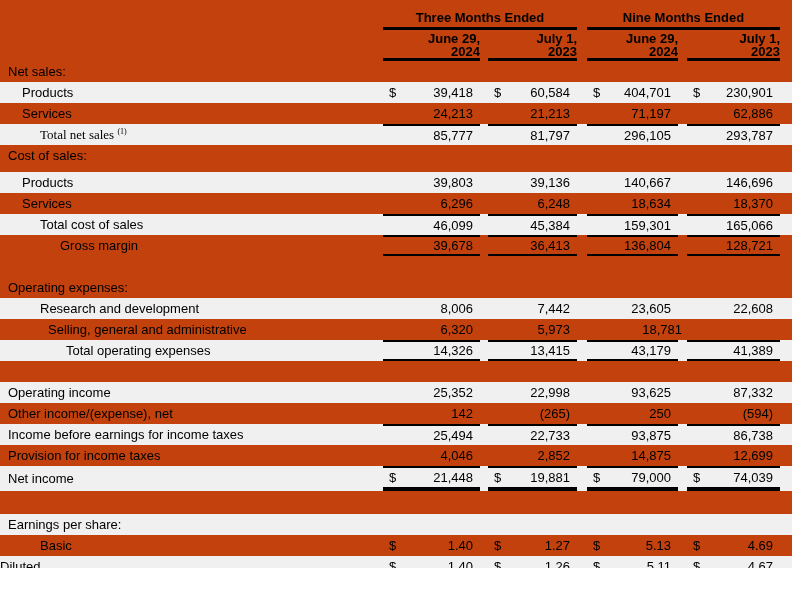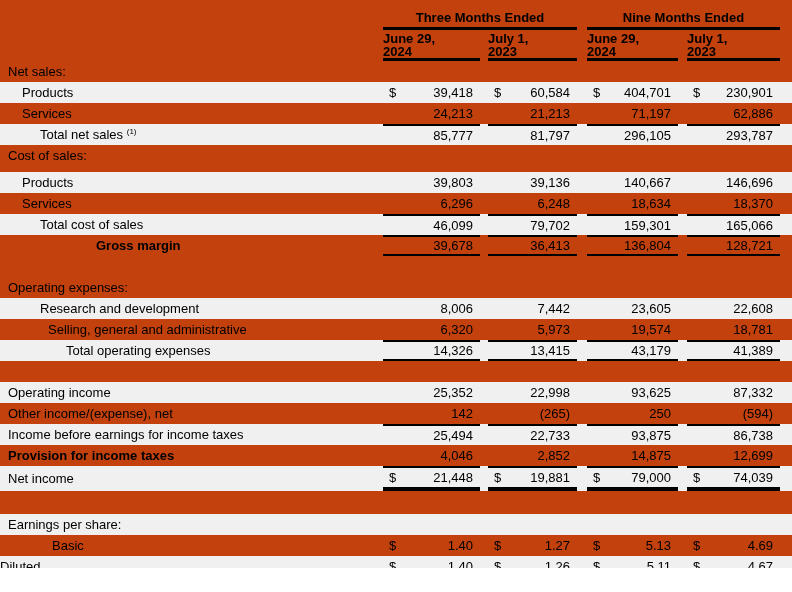--- a/index.html
+++ b/index.html
@@ -17,21 +17,21 @@
     box-sizing:border-box; font-size:13px; line-height:16px;
   }
   .lspacer { width:383px; flex:0 0 383px; }
   .hg1 { width:194px; flex:0 0 194px; }
   .hg2 { width:193px; flex:0 0 193px; }
   .ggap { width:10px; flex:0 0 10px; }
   .rmargin { width:12px; flex:0 0 12px; }
 
   .hdr-cols { display:flex; height:31px; }
   .hcol {
-    font-weight:bold; text-align:left; border-bottom:3px solid #000;
+    font-weight:bold; text-align:right; border-bottom:3px solid #000;
     box-sizing:border-box; padding-top:2px; font-size:13px; line-height:13px;
   }
   .c1 { width:97px; flex:0 0 97px; }
   .c2 { width:89px; flex:0 0 89px; }
   .c3 { width:91px; flex:0 0 91px; }
   .c4 { width:93px; flex:0 0 93px; }
   .gap1 { width:8px;  flex:0 0 8px; }
   .gap2 { width:10px; flex:0 0 10px; }
   .gap3 { width:9px;  flex:0 0 9px; }
 
@@ -152,21 +152,21 @@
           <span class="val">71,197</span>
         </div>
         <div class="gap3"></div>
         <div class="vcell c4">
           <span class="val">62,886</span>
         </div>
         <div class="rmargin"></div>
       </div>
       <div class="row shaded">
         <div class="label-cell">
-          <span style="padding-left: 40px;">Total net sales <sup class="fn">(1)</sup></span>
+          <span style="padding-left: 40px; font-family: Liberation Serif, serif;">Total net sales <sup class="fn">(1)</sup></span>
         </div>
         <div class="vcell c1 bt">
           <span class="val">85,777</span>
         </div>
         <div class="gap1"></div>
         <div class="vcell c2 bt">
           <span class="val">81,797</span>
         </div>
         <div class="gap2"></div>
         <div class="vcell c3 bt">
@@ -244,35 +244,35 @@
       </div>
       <div class="row shaded">
         <div class="label-cell">
           <span style="padding-left: 40px;">Total cost of sales</span>
         </div>
         <div class="vcell c1 bt">
           <span class="val">46,099</span>
         </div>
         <div class="gap1"></div>
         <div class="vcell c2 bt">
-          <span class="val">79,702</span>
+          <span class="val">45,384</span>
         </div>
         <div class="gap2"></div>
         <div class="vcell c3 bt">
           <span class="val">159,301</span>
         </div>
         <div class="gap3"></div>
         <div class="vcell c4 bt">
           <span class="val">165,066</span>
         </div>
         <div class="rmargin"></div>
       </div>
       <div class="row">
         <div class="label-cell">
-          <span style="padding-left: 96px; font-weight: bold;">Gross margin</span>
+          <span style="padding-left: 60px;">Gross margin</span>
         </div>
         <div class="vcell c1 bt bb">
           <span class="val">39,678</span>
         </div>
         <div class="gap1"></div>
         <div class="vcell c2 bt bb">
           <span class="val">36,413</span>
         </div>
         <div class="gap2"></div>
         <div class="vcell c3 bt bb">
@@ -332,23 +332,20 @@
           <span style="padding-left: 48px;">Selling, general and administrative</span>
         </div>
         <div class="vcell c1">
           <span class="val">6,320</span>
         </div>
         <div class="gap1"></div>
         <div class="vcell c2">
           <span class="val">5,973</span>
         </div>
         <div class="gap2"></div>
-        <div class="vcell c3">
-          <span class="val">19,574</span>
-        </div>
         <div class="gap3"></div>
         <div class="vcell c4">
           <span class="val">18,781</span>
         </div>
         <div class="rmargin"></div>
       </div>
       <div class="row shaded">
         <div class="label-cell">
           <span style="padding-left: 66px;">Total operating expenses</span>
         </div>
@@ -428,21 +425,21 @@
           <span class="val">93,875</span>
         </div>
         <div class="gap3"></div>
         <div class="vcell c4 bt">
           <span class="val">86,738</span>
         </div>
         <div class="rmargin"></div>
       </div>
       <div class="row">
         <div class="label-cell">
-          <span style="padding-left: 8px; font-weight: bold;">Provision for income taxes</span>
+          <span style="padding-left: 8px;">Provision for income taxes</span>
         </div>
         <div class="vcell c1">
           <span class="val">4,046</span>
         </div>
         <div class="gap1"></div>
         <div class="vcell c2">
           <span class="val">2,852</span>
         </div>
         <div class="gap2"></div>
         <div class="vcell c3">
@@ -496,21 +493,21 @@
           <span class="val"></span>
         </div>
         <div class="gap3"></div>
         <div class="vcell c4">
           <span class="val"></span>
         </div>
         <div class="rmargin"></div>
       </div>
       <div class="row">
         <div class="label-cell">
-          <span style="padding-left: 52px;">Basic</span>
+          <span style="padding-left: 40px;">Basic</span>
         </div>
         <div class="vcell c1">
           <span class="dollar">$</span>
           <span class="val">1.40</span>
         </div>
         <div class="gap1"></div>
         <div class="vcell c2">
           <span class="dollar">$</span>
           <span class="val">1.27</span>
         </div>

